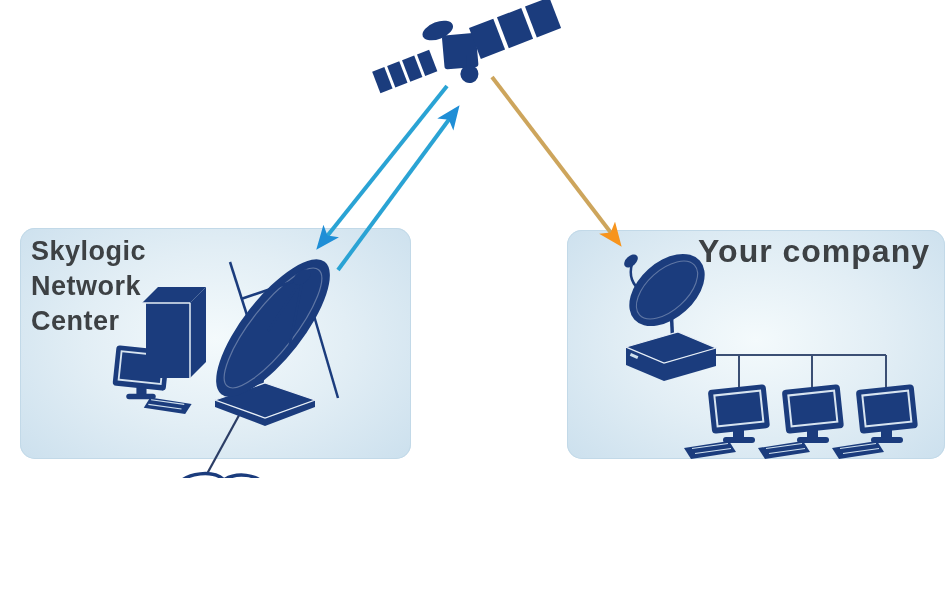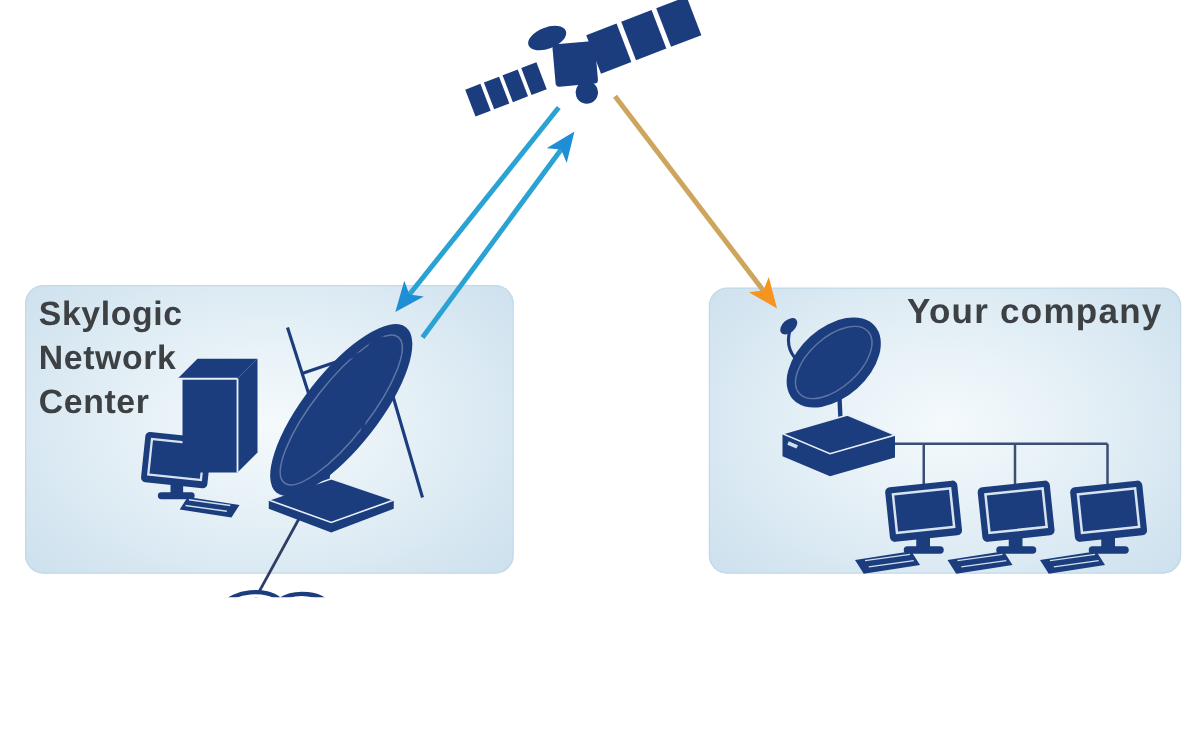--- a/index.html
+++ b/index.html
@@ -10,21 +10,21 @@
   .panel{
     position:absolute;border-radius:15px;
     background:radial-gradient(ellipse 75% 85% at 50% 48%, #f4fafc 0%, #e2eef5 45%, #c7ddec 100%);
     box-shadow:inset 0 0 0 1px #c2d9e8;
   }
   .panel-left{left:20px;top:228px;width:391px;height:231px;}
   .panel-right{left:567px;top:230px;width:378px;height:229px;}
   .artwork{position:absolute;left:0;top:0;z-index:2;pointer-events:none;}
   .label{position:absolute;z-index:3;font-weight:bold;color:#3d4144;}
   .label-skylogic{left:31px;top:234px;font-size:27px;line-height:35px;white-space:pre-line;letter-spacing:.5px;}
-  .label-company{right:18px;top:233px;font-size:28px;letter-spacing:1px;}
+  .label-company{right:18px;top:233px;font-size:32px;letter-spacing:1px;}
   .label-internet{left:100px;top:519px;width:198px;text-align:center;font-size:25px;letter-spacing:2px;color:#3a3d40;}
 </style>
 </head>
 <body>
 
 <div class="stage">
 
   <div class="panel panel-left"></div>
   <div class="panel panel-right"></div>
 

